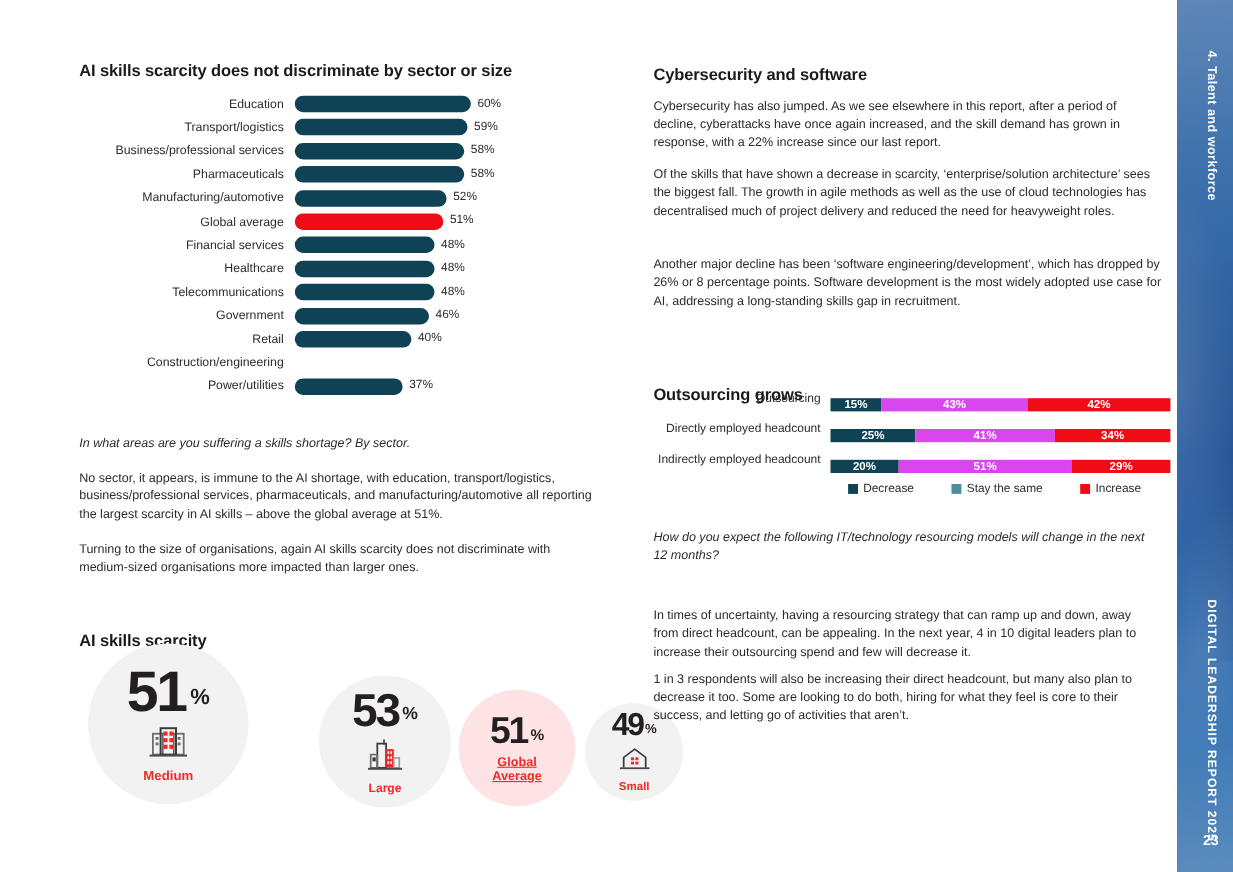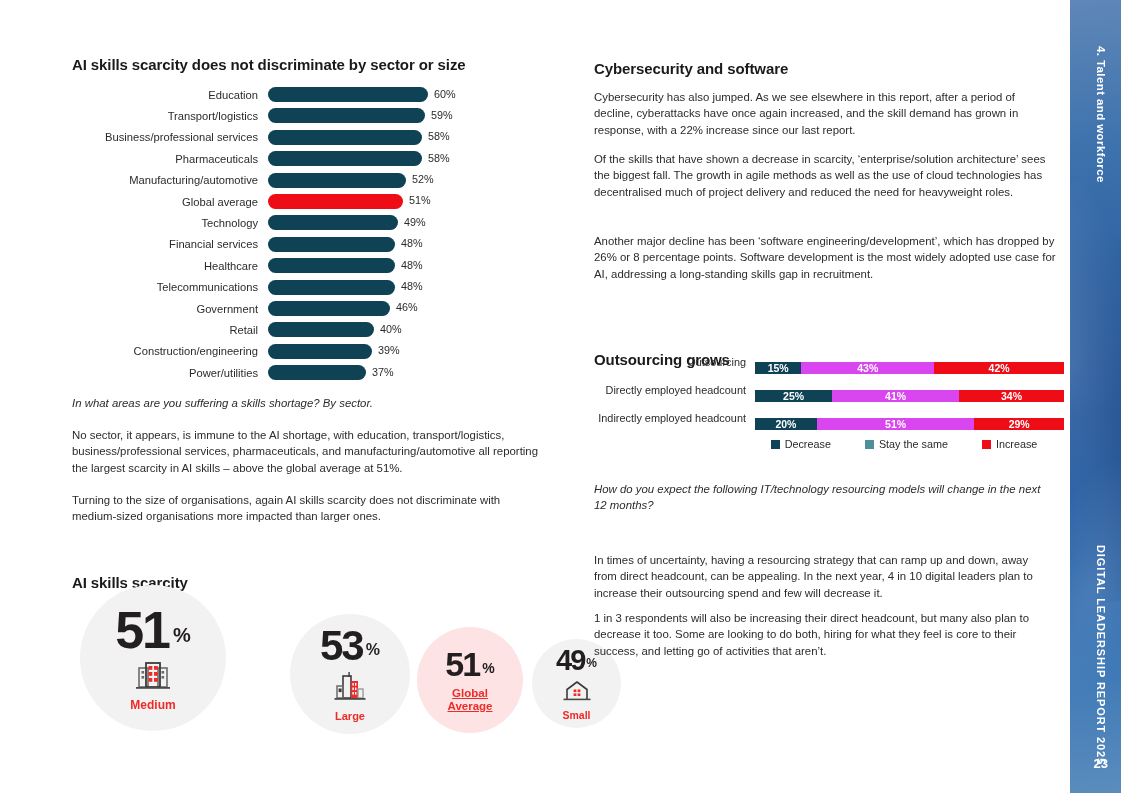--- a/index.html
+++ b/index.html
@@ -154,27 +154,20 @@
         </div>
       </div>
       <div class="hrow">
         <div class="hlabel">Global average</div>
         <div class="htrack">
           <div class="hbar accent" style="width:135px;"></div>
           <div class="hval" style="left:141px;">51%</div>
         </div>
       </div>
       <div class="hrow">
-        <div class="hlabel">Technology</div>
-        <div class="htrack">
-          <div class="hbar" style="width:130px;"></div>
-          <div class="hval" style="left:136px;">49%</div>
-        </div>
-      </div>
-      <div class="hrow">
         <div class="hlabel">Financial services</div>
         <div class="htrack">
           <div class="hbar" style="width:127px;"></div>
           <div class="hval" style="left:133px;">48%</div>
         </div>
       </div>
       <div class="hrow">
         <div class="hlabel">Healthcare</div>
         <div class="htrack">
           <div class="hbar" style="width:127px;"></div>
@@ -197,24 +190,20 @@
       </div>
       <div class="hrow">
         <div class="hlabel">Retail</div>
         <div class="htrack">
           <div class="hbar" style="width:106px;"></div>
           <div class="hval" style="left:112px;">40%</div>
         </div>
       </div>
       <div class="hrow">
         <div class="hlabel">Construction/engineering</div>
-        <div class="htrack">
-          <div class="hbar" style="width:104px;"></div>
-          <div class="hval" style="left:110px;">39%</div>
-        </div>
       </div>
       <div class="hrow">
         <div class="hlabel">Power/utilities</div>
         <div class="htrack">
           <div class="hbar" style="width:98px;"></div>
           <div class="hval" style="left:104px;">37%</div>
         </div>
       </div>
     </div>
 

